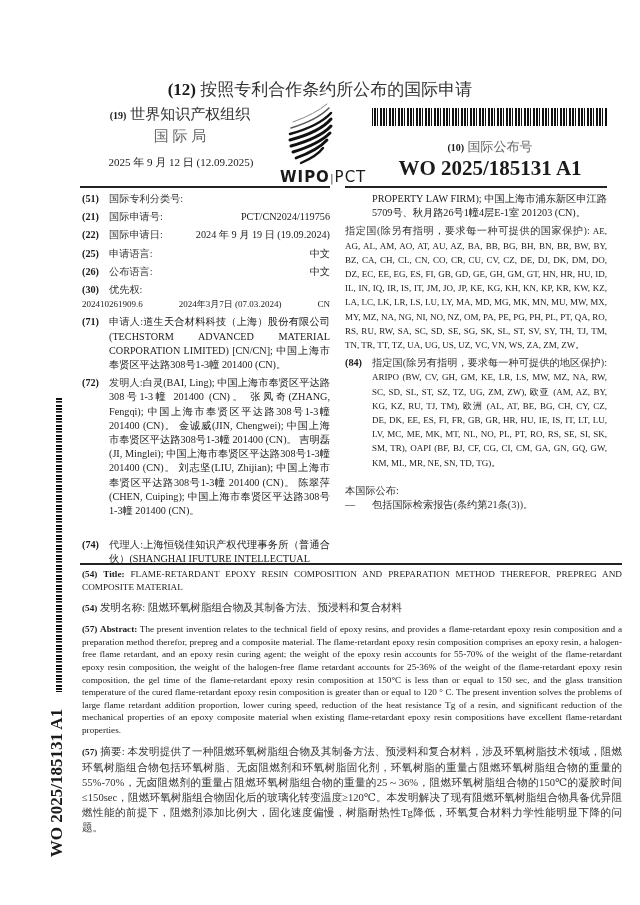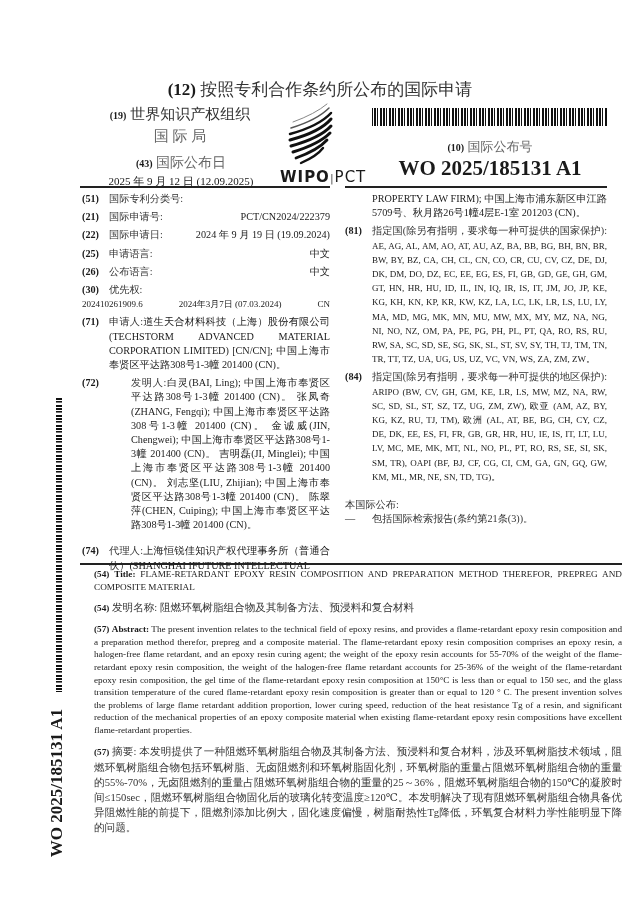--- a/index.html
+++ b/index.html
@@ -28,21 +28,21 @@
   .rule { background:#222; height:2px; }
   
   .col { font-size:10.2px; line-height:14.2px; }
   .num { font-weight:bold; display:inline-block; width:27px; }
   .indent { padding-left:27px; }
   .row { display:flex; justify-content:space-between; }
   .row .lbl { white-space:nowrap; }
   .jus { text-align:justify; }
   
   #bottom { left:82px; top:568px; width:540px; font-size:9.2px; line-height:12.6px; text-align:justify; }
-  #bottom p { margin:0 0 7px 12px; }
+  #bottom p { margin:0 0 7px 0; }
   #bottom .cnline { font-size:10.6px; line-height:15px; }
   
   #side-barcode { left:56px; top:398px; width:6px; height:294px;
      background: repeating-linear-gradient(180deg,#111 0 2px,#fff 2px 3px,#111 3px 4px,#777 4px 5px,#fff 5px 7px,#111 7px 9px,#fff 9px 10px); }
   #side-wo { left:-12px; top:774px; width:160px; height:18px; transform:rotate(-90deg); transform-origin:center; font-size:17px; font-weight:bold; text-align:center; margin-left:-12px; }
 </style>
 </head>
 <body>
 
 <div id="hdr-title" class="abs">
@@ -50,22 +50,20 @@
   <span class="cn">按照专利合作条约所公布的国际申请</span>
 </div>
 
 <div id="wipo-office" class="abs">
   <div><span class="small">(19)</span>
        <span class="cn">世界知识产权组织</span></div>
   <div class="grey">国 际 局</div>
 </div>
 
 <div id="pubdate-block" class="abs">
-  <div id="pubdate-label"><span class="small">(43)</span>
-    <span class="grey">国际公布日</span></div>
   <div id="pubdate-value">2025 年 9 月 12 日 (12.09.2025)</div>
 </div>
 
 <div id="logo" class="abs">
   <svg width="70" height="70" viewBox="0 0 70 70">
     <g fill="none" stroke="#111" stroke-linecap="round">
       <path d="M8 22 Q30 14 42 4" stroke-width="1" stroke="#888"></path>
       <path d="M6 28 Q32 20 44 8" stroke-width="1.5" stroke="#555"></path>
       <path d="M5 34 Q34 26 46 13" stroke-width="2.5"></path>
       <path d="M5 40 Q35 32 46 19" stroke-width="3"></path>
@@ -89,21 +87,21 @@
 
 <div class="abs rule" style="left:80px;top:186px;width:250px;"></div>
 <div class="abs rule" style="left:345px;top:186px;width:262px;"></div>
 
 <div class="abs col" style="left:82px;top:192px;width:248px;">
   <div style="margin-bottom:4px;">
     <span class="num">(51)</span><span class="cn">国际专利分类号:</span>
   </div>
   <div class="row" style="margin-bottom:4px;">
     <span class="lbl"><span class="num">(21)</span><span class="cn">国际申请号:</span></span>
-    <span>PCT/CN2024/222379</span>
+    <span>PCT/CN2024/119756</span>
   </div>
   <div class="row" style="margin-bottom:4px;">
     <span class="lbl"><span class="num">(22)</span><span class="cn">国际申请日:</span></span>
     <span>2024 年 9 月 19 日 (19.09.2024)</span>
   </div>
   <div class="row" style="margin-bottom:4px;">
     <span class="lbl"><span class="num">(25)</span><span class="cn">申请语言:</span></span>
     <span>中文</span>
   </div>
   <div class="row" style="margin-bottom:4px;">
@@ -115,34 +113,33 @@
     <div class="row" style="font-size:9px;">
       <span>202410261909.6</span>
       <span>2024年3月7日 (07.03.2024)</span>
       <span>CN</span>
     </div>
   </div>
   <div style="display:flex;margin-bottom:4px;">
     <span class="num" style="flex:none;">(71)</span>
     <div class="jus"><span class="cn">申请人:</span><span>道生天合材料科技（上海）股份有限公司(TECHSTORM ADVANCED MATERIAL CORPORATION LIMITED) [CN/CN]; 中国上海市奉贤区平达路308号1-3幢 201400 (CN)。</span></div>
   </div>
-  <div style="display:flex;margin-bottom:12px;gap:22px;">
+  <div style="display:flex;margin-bottom:20px;">
     <span class="num" style="flex:none;">(72)</span>
     <div class="jus"><span class="cn">发明人:</span><span>白灵(BAI, Ling); 中国上海市奉贤区平达路308号1-3幢 201400 (CN)。 张凤奇(ZHANG, Fengqi); 中国上海市奉贤区平达路308号1-3幢 201400 (CN)。 金诚威(JIN, Chengwei); 中国上海市奉贤区平达路308号1-3幢 201400 (CN)。 吉明磊(JI, Minglei); 中国上海市奉贤区平达路308号1-3幢 201400 (CN)。 刘志坚(LIU, Zhijian); 中国上海市奉贤区平达路308号1-3幢 201400 (CN)。 陈翠萍(CHEN, Cuiping); 中国上海市奉贤区平达路308号1-3幢 201400 (CN)。</span></div>
   </div>
   <div style="display:flex;">
     <span class="num" style="flex:none;">(74)</span>
     <div class="jus"><span class="cn">代理人:</span><span>上海恒锐佳知识产权代理事务所（普通合伙）(SHANGHAI IFUTURE INTELLECTUAL</span></div>
   </div>
 </div>
 
 <div class="abs col" style="left:345px;top:192px;width:262px;">
   <div class="indent jus" style="margin-bottom:4px;">PROPERTY LAW FIRM); 中国上海市浦东新区申江路5709号、秋月路26号1幢4层E-1室 201203 (CN)。</div>
   <div style="display:flex;margin-bottom:4px;">
-    <span class="num" style="flex:none;">(81)</span>
     <div class="jus"><span class="cn">指定国(除另有指明，要求每一种可提供的国家保护):</span> <span style="font-size:9px;">AE, AG, AL, AM, AO, AT, AU, AZ, BA, BB, BG, BH, BN, BR, BW, BY, BZ, CA, CH, CL, CN, CO, CR, CU, CV, CZ, DE, DJ, DK, DM, DO, DZ, EC, EE, EG, ES, FI, GB, GD, GE, GH, GM, GT, HN, HR, HU, ID, IL, IN, IQ, IR, IS, IT, JM, JO, JP, KE, KG, KH, KN, KP, KR, KW, KZ, LA, LC, LK, LR, LS, LU, LY, MA, MD, MG, MK, MN, MU, MW, MX, MY, MZ, NA, NG, NI, NO, NZ, OM, PA, PE, PG, PH, PL, PT, QA, RO, RS, RU, RW, SA, SC, SD, SE, SG, SK, SL, ST, SV, SY, TH, TJ, TM, TN, TR, TT, TZ, UA, UG, US, UZ, VC, VN, WS, ZA, ZM, ZW。</span></div>
   </div>
   <div style="display:flex;margin-bottom:14px;">
     <span class="num" style="flex:none;">(84)</span>
     <div class="jus"><span class="cn">指定国(除另有指明，要求每一种可提供的地区保护):</span> <span style="font-size:9px;">ARIPO (BW, CV, GH, GM, KE, LR, LS, MW, MZ, NA, RW, SC, SD, SL, ST, SZ, TZ, UG, ZM, ZW), 欧亚 (AM, AZ, BY, KG, KZ, RU, TJ, TM), 欧洲 (AL, AT, BE, BG, CH, CY, CZ, DE, DK, EE, ES, FI, FR, GB, GR, HR, HU, IE, IS, IT, LT, LU, LV, MC, ME, MK, MT, NL, NO, PL, PT, RO, RS, SE, SI, SK, SM, TR), OAPI (BF, BJ, CF, CG, CI, CM, GA, GN, GQ, GW, KM, ML, MR, NE, SN, TD, TG)。</span></div>
   </div>
   <div class="cn">本国际公布:</div>
   <div>
     <span style="display:inline-block;width:27px;">—</span><span class="cn">包括国际检索报告(条约第21条(3))。</span>
   </div>

